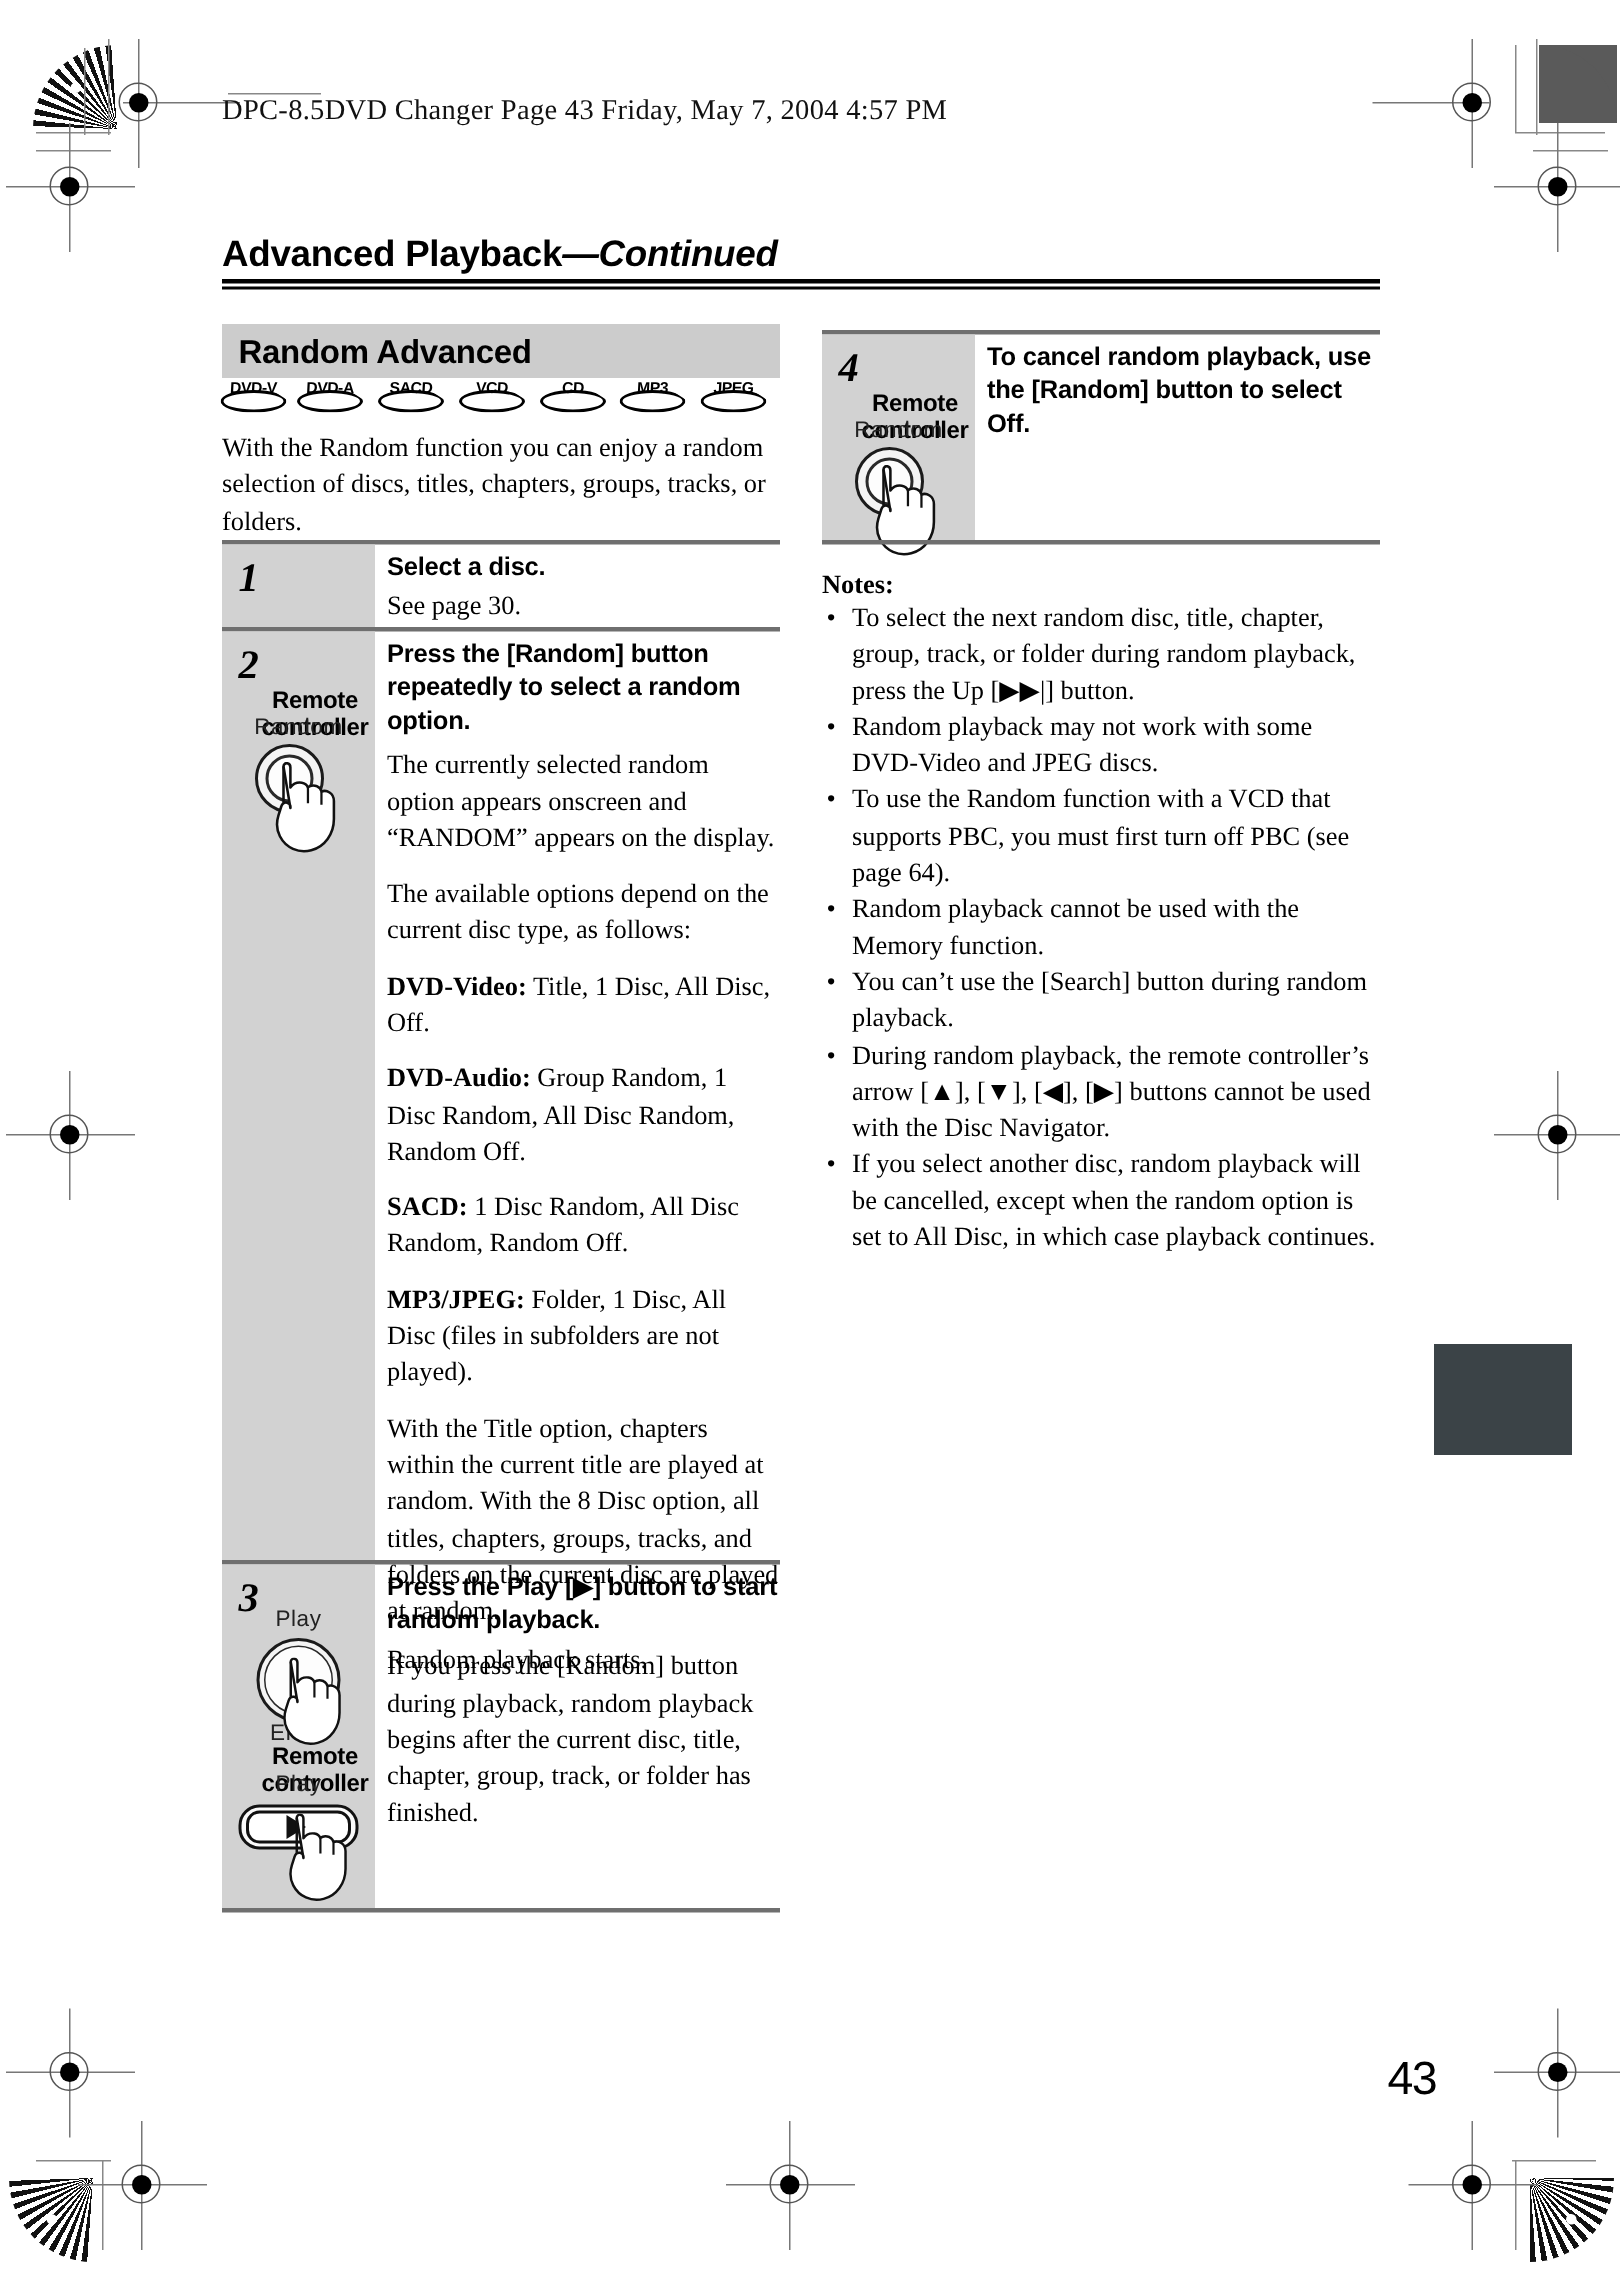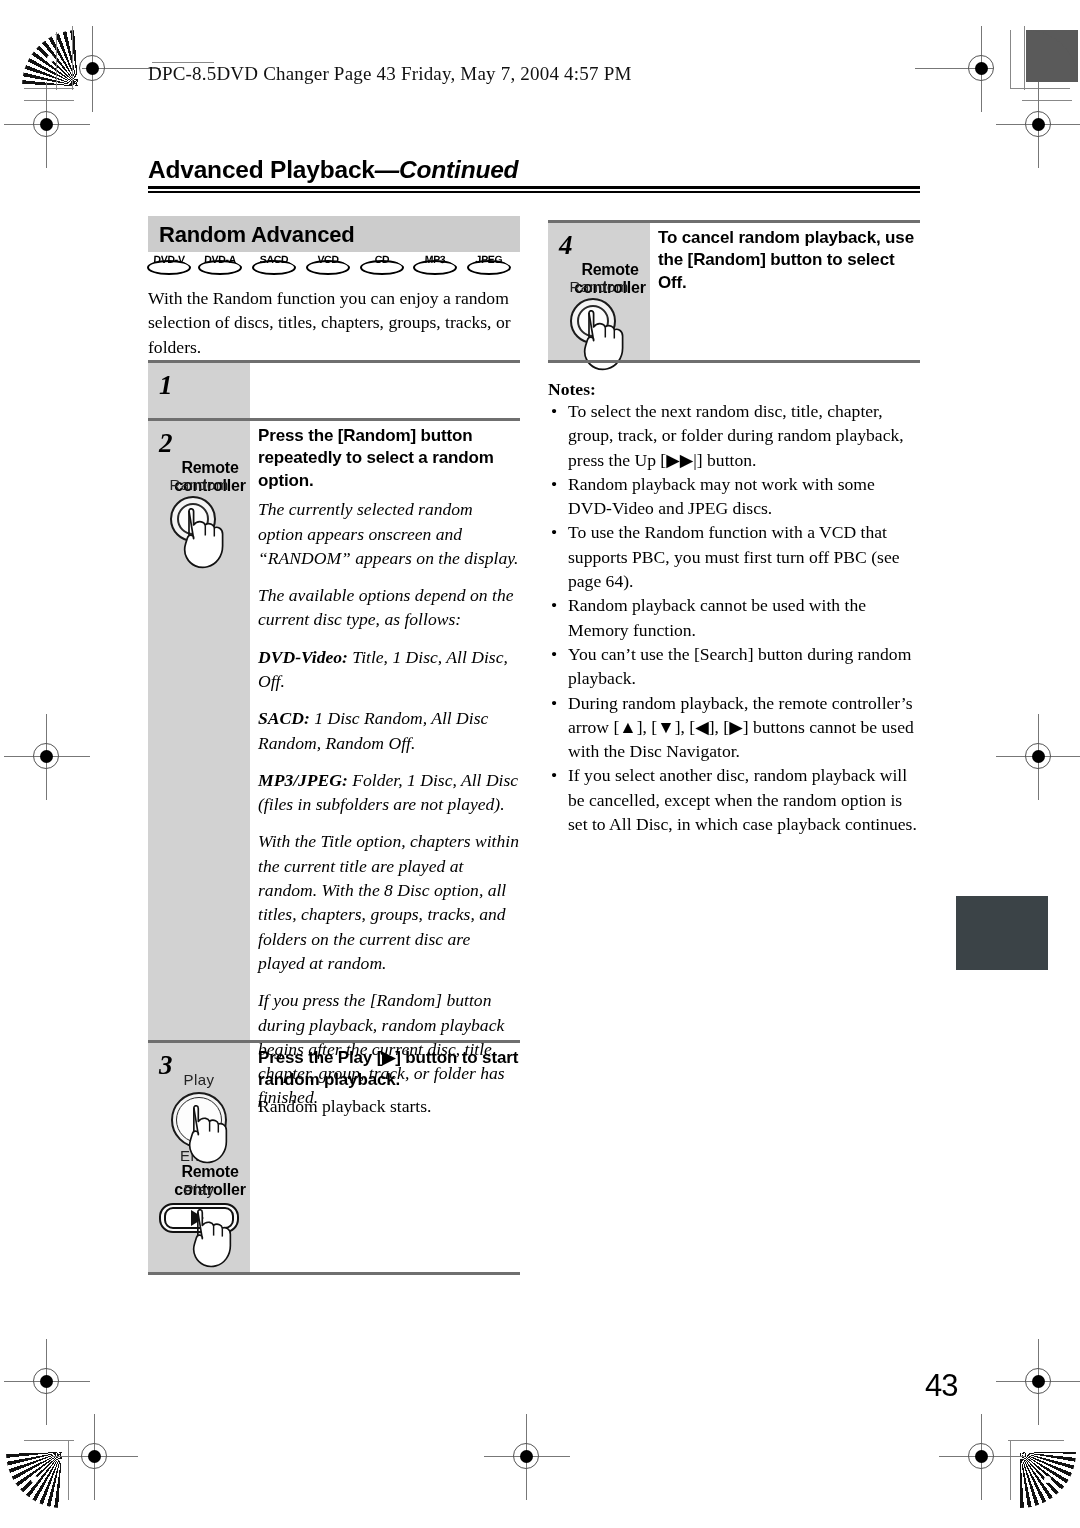--- a/index.html
+++ b/index.html
@@ -486,20 +486,24 @@
       <div class="txt">JPEG</div>
     </div>
   </div>
 
   <div class="intro">With the Random function you can enjoy a random selection of discs, titles, chapters, groups, tracks, or folders.</div>
 
   <div class="steprow" style="position:absolute; left:148px; top:360px; width:372px; height:58px;">
     <div class="step-topline" style="width:372px;"></div>
     <div class="step-num-col" style="top:3px; height:55px;">
       <div class="step-num">1</div>
+    </div>
+    <div class="step-body" style="top:7px; width:262px;">
+      <div class="step-head">Select a disc.</div>
+      <div class="step-text">See page 30.</div>
     </div>
   </div>
 
   <div class="steprow" style="position:absolute; left:148px; top:418px; width:372px; height:622px;">
     <div class="step-topline" style="width:372px;"></div>
     <div class="step-num-col" style="top:3px; height:619px;">
       <div class="step-num">2</div>
       <div class="rc-label" style="top:38px;">Remote controller</div>
 
       <div class="art" style="left:0px; top:55px; width:102px; height:90px;">
@@ -513,24 +517,25 @@
                    C16,61 7.5,57.2 3.6,49.5 C1.4,45.2 1.2,40.3 2.6,35.8 L4.4,30 C5,28 6.6,26.8 8.3,27.1
                    C9.9,27.4 10.9,28.9 10.6,30.7 L6,3 Z" fill="#ffffff" stroke="#111111" stroke-width="1.7" stroke-linejoin="round"></path>
           <path d="M6,3 L6,27" stroke="#111111" stroke-width="1.7" fill="none"></path>
           <path d="M22.3,17.2 L22.3,27.5" stroke="#111111" stroke-width="1.5" fill="none"></path>
           <path d="M31.3,20 L31.3,28.5" stroke="#111111" stroke-width="1.5" fill="none"></path>
         </svg>
       </div>
     </div>
     <div class="step-body" style="top:7px; width:262px;">
       <div class="step-head">Press the [Random] button repeatedly to select a random option.</div>
-      <div class="step-text" style="margin-top:5px;font-style:italic;">
+      <div class="step-text" style="margin-top:5px;">
         <p>The currently selected random option appears onscreen and “RANDOM” appears on the display.</p>
         <p>The available options depend on the current disc type, as follows:</p>
         <p><b>DVD-Video:</b><span> Title, 1 Disc, All Disc, Off.</span></p>
+        <p><b>DVD-Audio:</b><span> Group Random, 1 Disc Random, All Disc Random, Random Off.</span></p>
         <p><b>SACD:</b><span> 1 Disc Random, All Disc Random, Random Off.</span></p>
         <p><b>MP3/JPEG:</b><span> Folder, 1 Disc, All Disc (files in subfolders are not played).</span></p>
         <p>With the Title option, chapters within the current title are played at random. With the 8 Disc option, all titles, chapters, groups, tracks, and folders on the current disc are played at random.</p>
         <p>If you press the [Random] button during playback, random playback begins after the current disc, title, chapter, group, track, or folder has finished.</p>
       </div>
     </div>
   </div>
 
   <div class="steprow" style="position:absolute; left:148px; top:1040px; width:372px; height:232px;">
     <div class="step-topline" style="width:372px;"></div>

